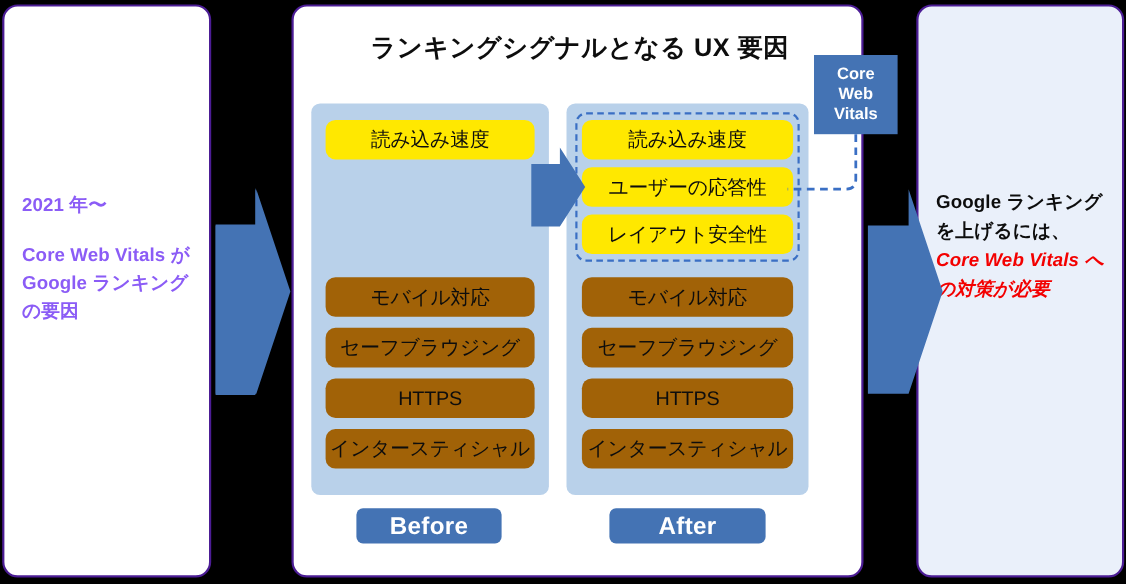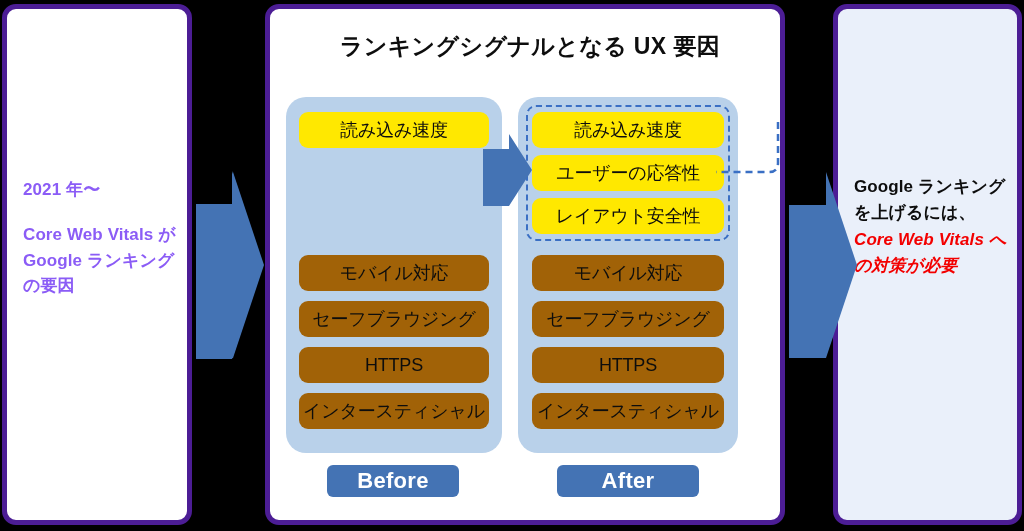--- a/index.html
+++ b/index.html
@@ -18,21 +18,21 @@
   .stage {
     position: absolute;
     inset: 0;
     width: 1024px;
     height: 531px;
   }
 
   
   .panel {
     position: absolute;
-    border: 5px solid #4c1d95;
+    border: 2px solid #4c1d95;
     border-radius: 14px;
     box-sizing: border-box;
   }
   #panel-left {
     left: 2px;
     top: 4px;
     width: 190px;
     height: 521px;
     background: #FFFFFF;
   }
@@ -75,21 +75,21 @@
     font-size: 23px;
     font-weight: bold;
     color: #0D0D0D;
     letter-spacing: 0.4px;
   }
 
   
   .column {
     position: absolute;
     background: #B9D1EA;
-    border-radius: 20px;
+    border-radius: 8px;
     box-sizing: border-box;
   }
   #column-before { left: 16px; top: 88px; width: 216px; height: 356px; }
   #column-after  { left: 248px; top: 88px; width: 220px; height: 356px; }
 
   .chip {
     position: absolute;
     box-sizing: border-box;
     border-radius: 9px;
     display: flex;
@@ -233,20 +233,25 @@
     <div class="ba-label" id="label-after">After</div>
     <div class="ba-label" id="label-before">Before</div>
   </div>
 
   <div class="panel" id="panel-right">
     <div id="right-text">
       <span>Google ランキングを上げるには、</span><span class="accent">Core Web Vitals への対策が必要</span>
     </div>
   </div>
 
+  <div id="cwv-badge">
+    <span>Core</span>
+    <span>Web</span>
+    <span>Vitals</span>
+  </div>
 
   <svg id="vector-layer" viewBox="0 0 1024 531">
 
     <polygon points="196,204 232,204 232,171 263,265 232,359 196,359 196,326 196,237" fill="#4473B4"></polygon>
 
     <polygon points="196,205 233,205 233,172 264,265 233,358 196,358" fill="#4473B4"></polygon>
 
     <polygon points="483,149 509,149 509,134 532,170 509,206 483,206" fill="#4473B4"></polygon>
 
     <polygon points="789,205 826,205 826,172 857,265 826,358 789,358" fill="#4473B4"></polygon>

